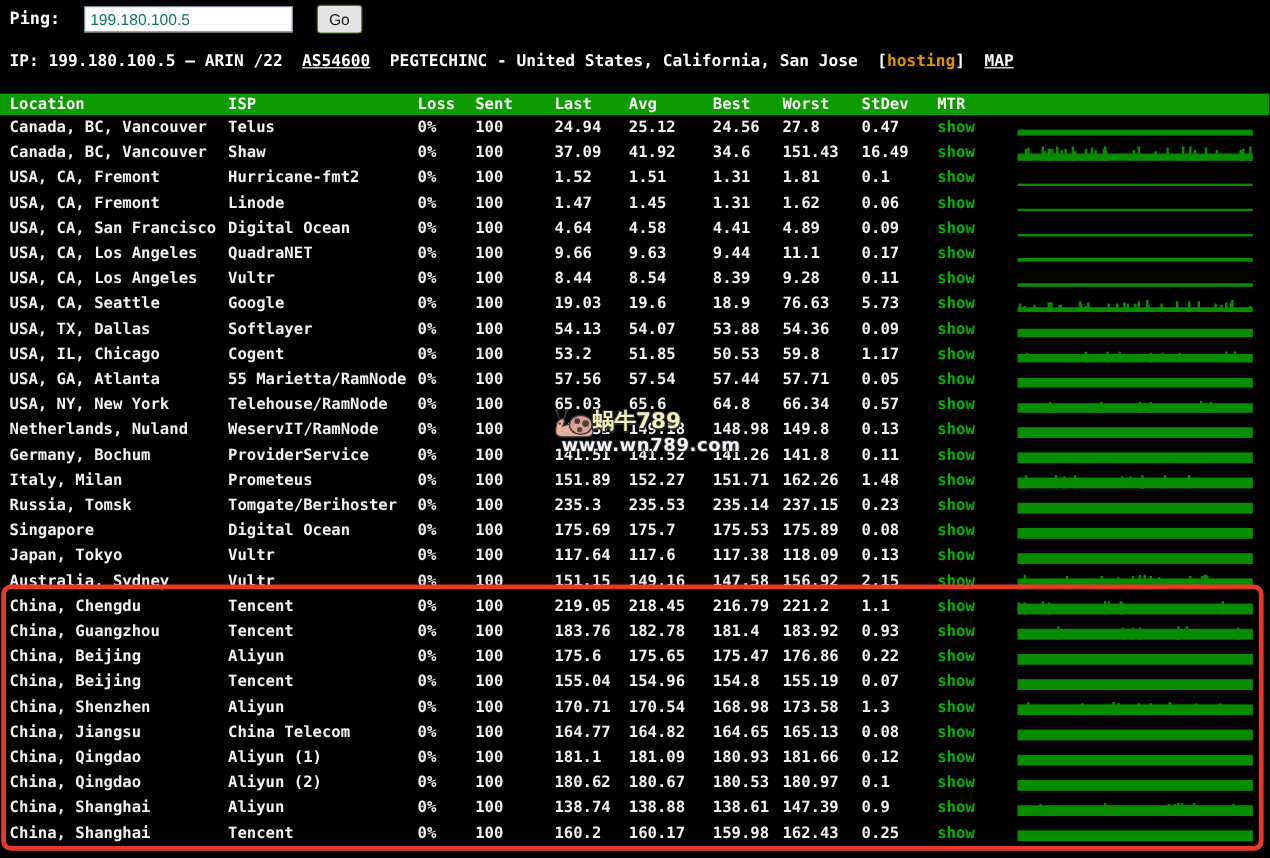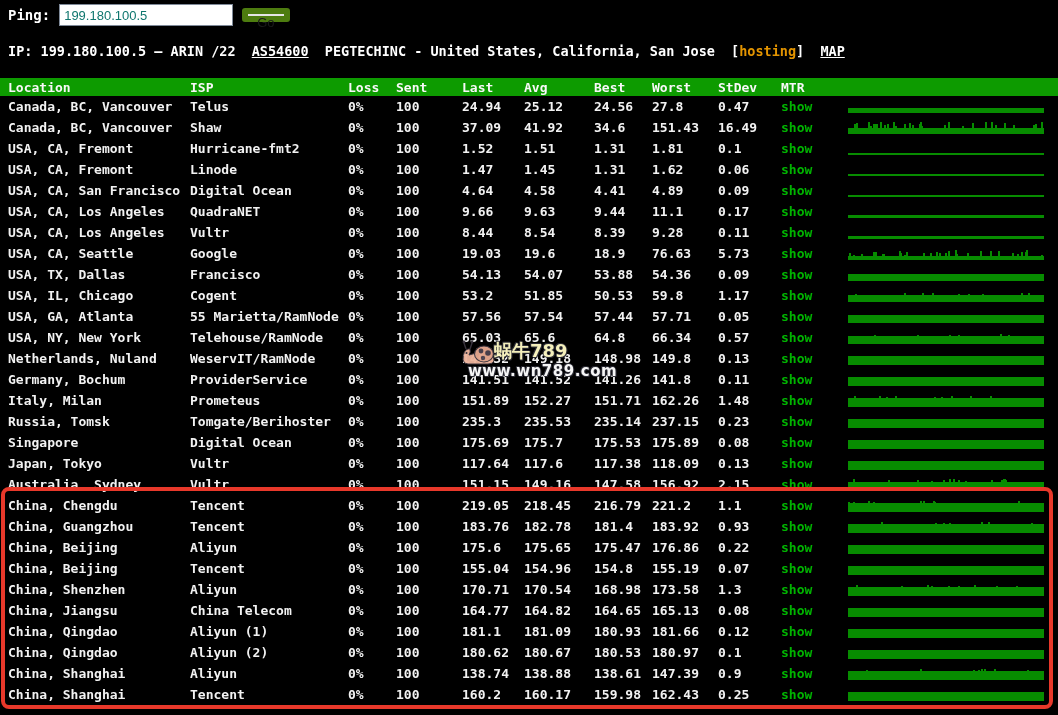--- a/index.html
+++ b/index.html
@@ -1,24 +1,24 @@
 <!DOCTYPE html>
 <html><head>
 <meta charset="utf-8">
 <style>
   html,body{margin:0;padding:0;background:#000;}
   .screen{position:relative;width:1058px;height:715px;background:#000;overflow:hidden;
           font-family:"DejaVu Sans Mono","Liberation Mono",monospace;font-weight:bold;color:#f2f2f2;}
 
   
-  .topbar{position:absolute;left:8px;top:4px;display:flex;align-items:center;gap:9px;}
+  .topbar{position:absolute;left:8px;top:4px;display:flex;align-items:center;gap:20px;}
   .ping-label{font-size:14px;color:#fff;}
   .ping-input{width:164px;height:18px;border:1px solid #7f8a99;background:#fff;color:#0f766e;
               font:13px "Liberation Sans","DejaVu Sans",sans-serif;padding:1px 4px;}
-  .go-button{height:14px;padding:1px 9px;background:#e4e4e4;border:6px solid #4d7c0f;border-radius:3px;
+  .go-button{height:24px;padding:1px 9px;background:#e4e4e4;border:1px solid #4d7c0f;border-radius:3px;
              font:13px "Liberation Sans","DejaVu Sans",sans-serif;color:#1a1a1a;cursor:pointer;}
 
   
   .ip-line{position:absolute;left:8px;top:43px;font-size:13.5px;white-space:nowrap;color:#fff;}
   .ip-line .seg{margin-left:8px;}
   .ip-line .seg.first{margin-left:0;}
   .asn-link,.map-link{color:#fff;text-decoration:underline;cursor:pointer;}
   .map-link{margin-left:8px;}
   .tag{color:#e39400;}
 
@@ -274,21 +274,21 @@
               <div class="spike" style="height: 6.9883px; left: 119px;"></div>
               <div class="spike" style="height: 7.62238px; left: 173px;"></div>
               <div class="spike" style="height: 7.36808px; left: 164px;"></div>
               <div class="spike" style="height: 6.70071px; left: 52px;"></div>
               <div class="spike" style="height: 5.28078px; left: 5px;"></div>
             </div>
           </div>
         </div>
         <div class="grid-row row">
           <div class="cell">USA, TX, Dallas</div>
-          <div class="cell">Francisco</div>
+          <div class="cell">Softlayer</div>
           <div class="cell">0%</div>
           <div class="cell">100</div>
           <div class="cell">54.13</div>
           <div class="cell">54.07</div>
           <div class="cell">53.88</div>
           <div class="cell">54.36</div>
           <div class="cell">0.09</div>
           <div class="cell"><a class="show-link">show</a></div>
           <div class="cell chart-cell">
             <div class="spark">

